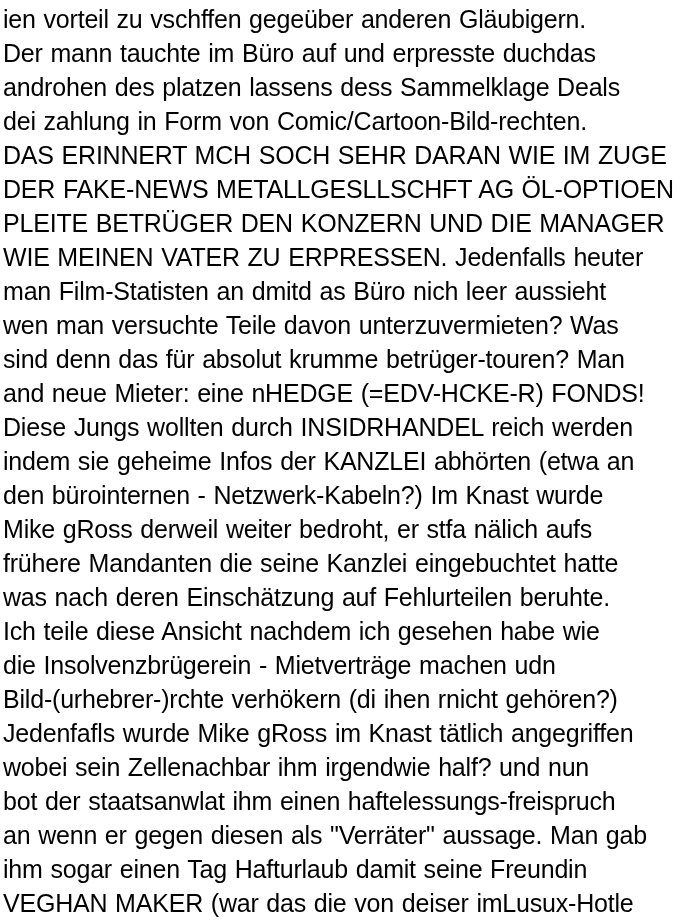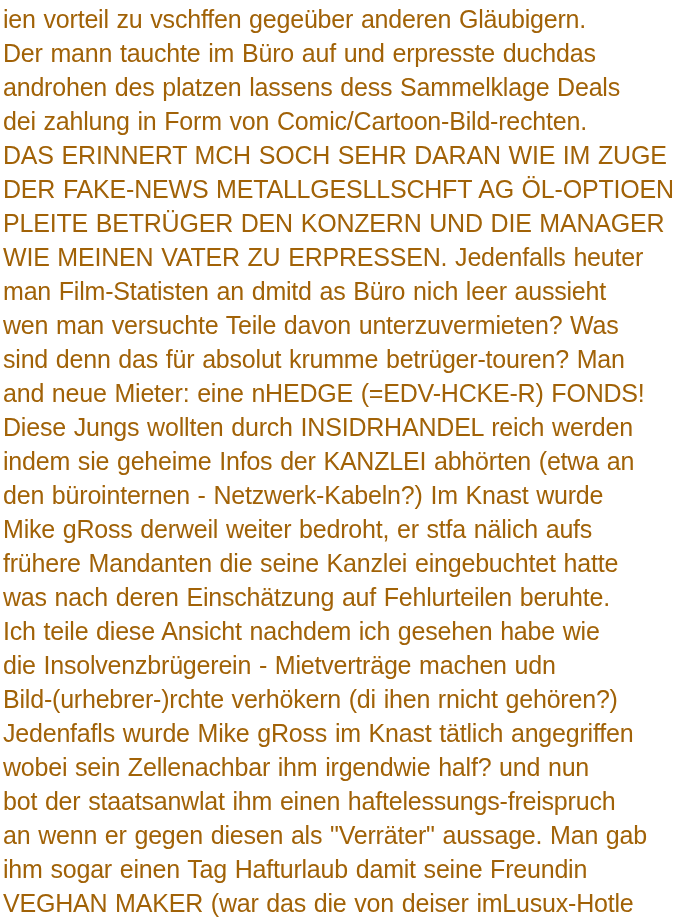--- a/index.html
+++ b/index.html
@@ -14,21 +14,21 @@
     font-family: "Liberation Sans", "DejaVu Sans", sans-serif;
   }
   .doc-page {
     box-sizing: border-box;
     width: 684px;
     height: 920px;
     padding: 2px 0 0 3px;
     background: #ffffff;
   }
   .doc-text {
-    color: #a16207;
+    color: #000000;
     font-size: 25px;
     line-height: 34px;
     letter-spacing: -0.2px;
     white-space: pre-line;
     word-spacing: 1px;
   }
 </style>
 </head>
 <body>
 

